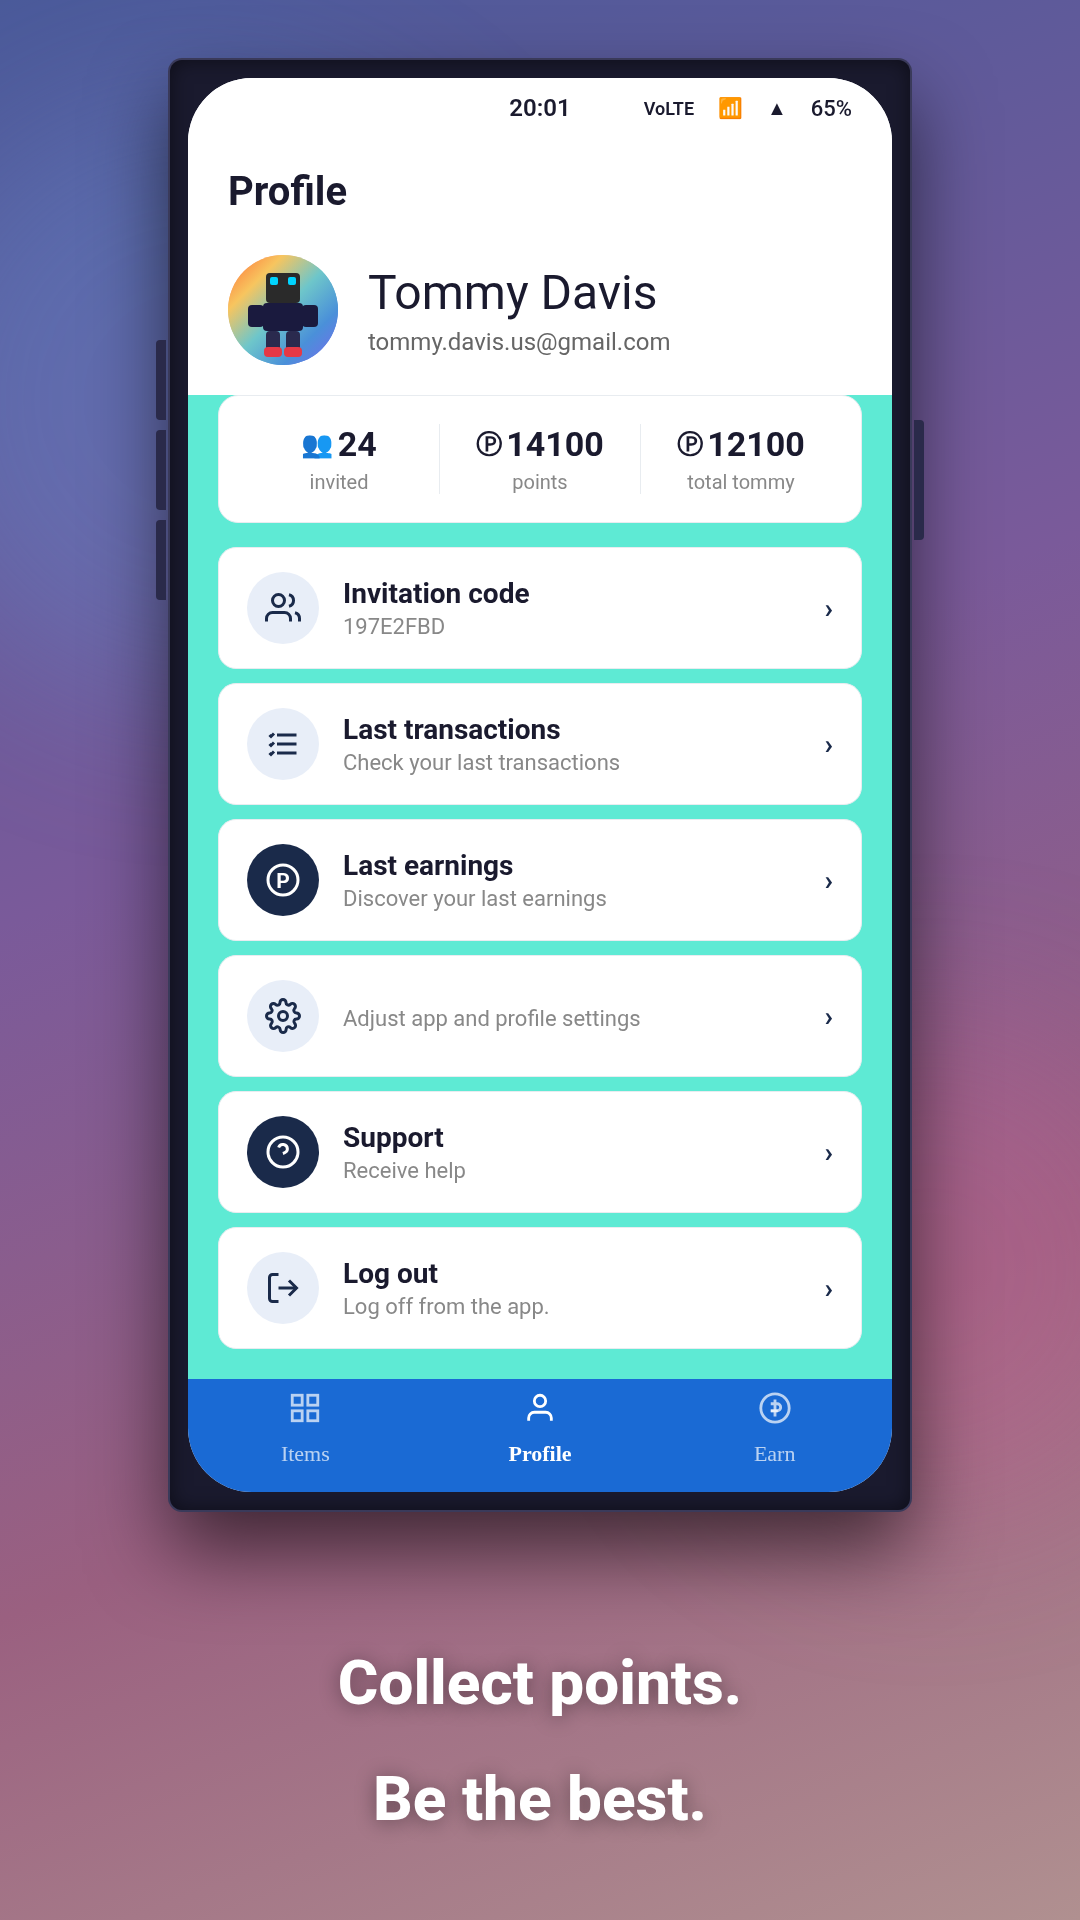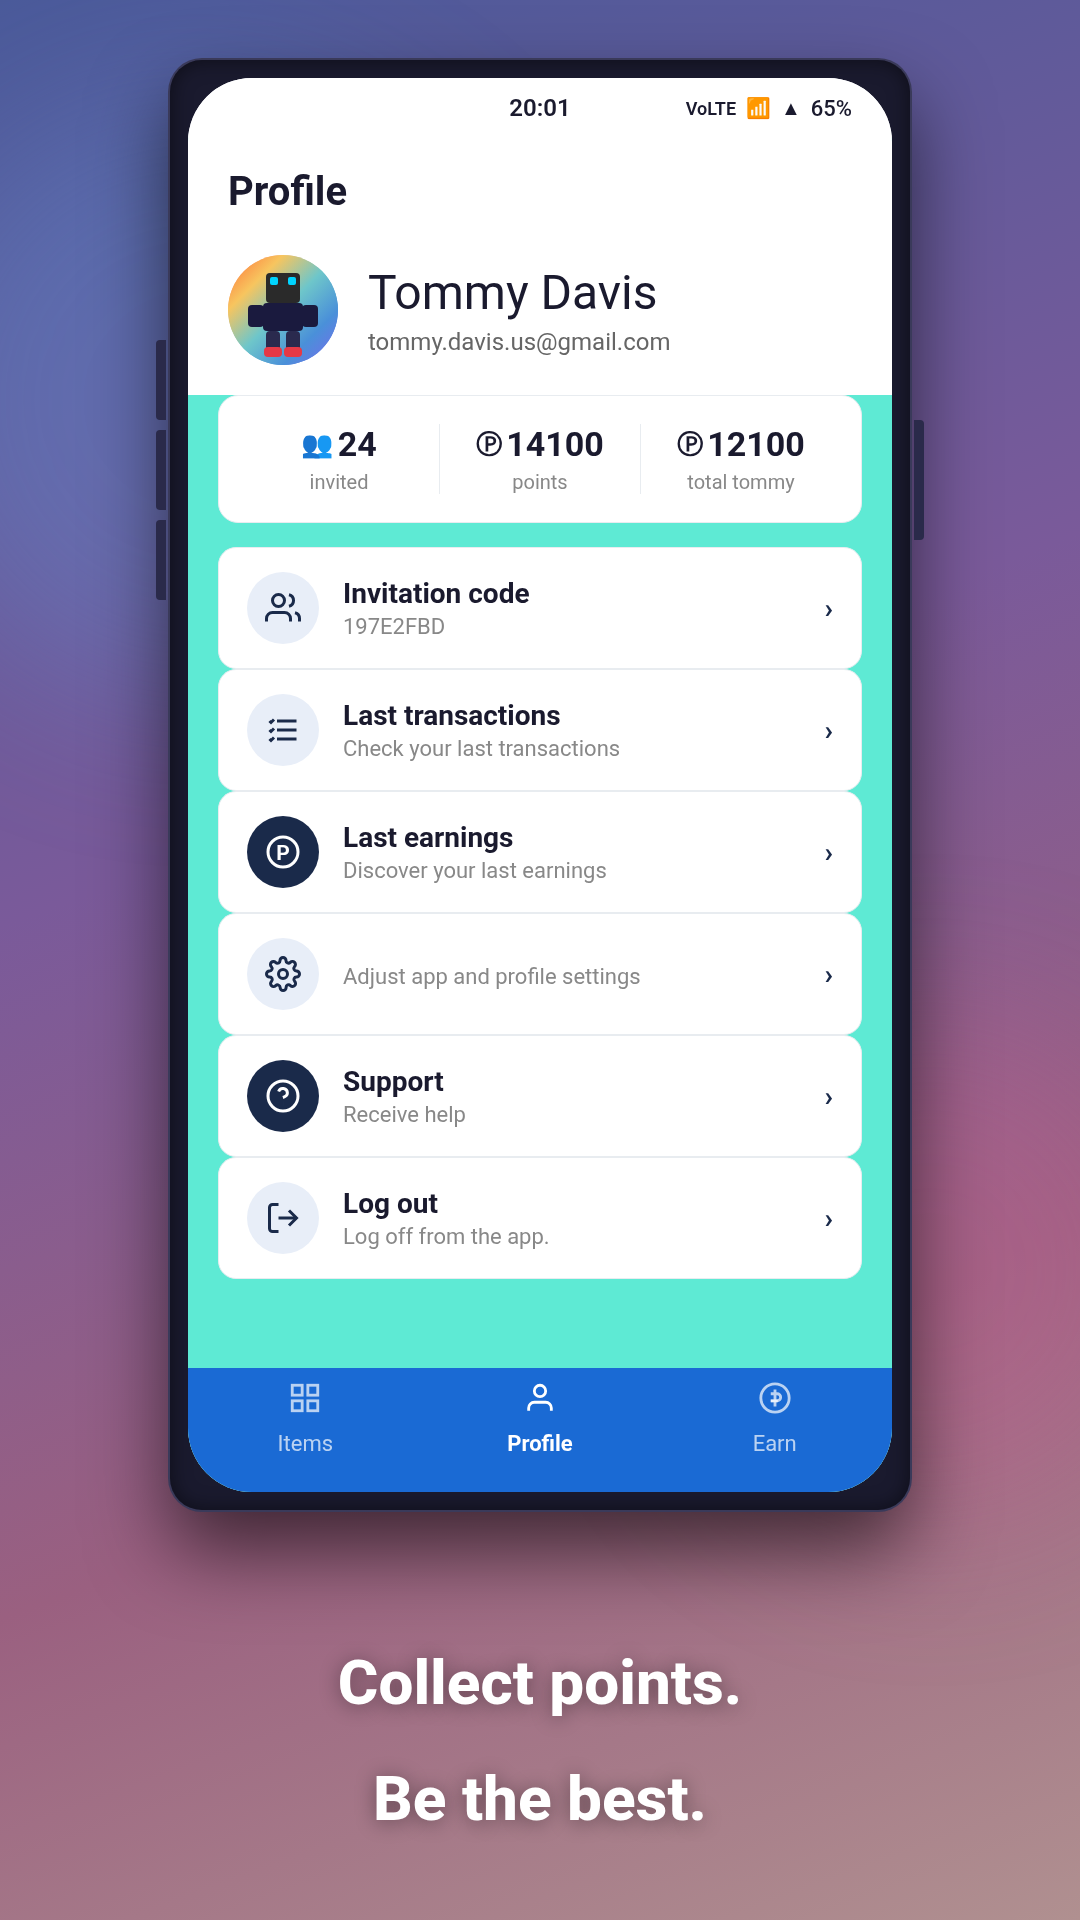--- a/index.html
+++ b/index.html
@@ -46,21 +46,21 @@
       width: 740px;
       height: 1450px;
       margin-top: 60px;
       z-index: 10;
     }
 
     .phone-outer {
       width: 740px;
       height: 1450px;
       background: #1a1a2e;
-      border-radius: 32px;
+      border-radius: 12px;
       padding: 18px;
       box-shadow:
         0 0 0 2px #3a3a5a,
         0 40px 80px rgba(0,0,0,0.6),
         inset 0 0 20px rgba(0,0,0,0.5);
       position: relative;
     }
 
     
     .phone-outer::before {
@@ -112,21 +112,21 @@
       transform: translateX(-50%);
       font-size: 24px;
       font-weight: 600;
       color: #1a1a2e;
       margin-top: 0;
     }
 
     .status-icons {
       display: flex;
       align-items: center;
-      gap: 10px;
+      gap: 24px;
       font-size: 20px;
       color: #1a1a2e;
     }
 
     .status-bar-left {
       flex: 1;
     }
 
     
     .app-content {
@@ -230,21 +230,21 @@
       font-size: 26px;
       color: #1a1a2e;
       font-weight: 700;
     }
 
     
     .menu-list {
       padding: 0 30px;
       display: flex;
       flex-direction: column;
-      gap: 0;
+      gap: 14px;
       flex: 1;
     }
 
     .menu-item {
       background: white;
       border-radius: 18px;
       border: 1.5px solid #e8ecf0;
       display: flex;
       align-items: center;
       padding: 24px 28px;
@@ -301,20 +301,21 @@
 
     
     .bottom-nav {
       background: #1a6ad4;
       height: 124px;
       display: flex;
       align-items: center;
       justify-content: space-around;
       flex-shrink: 0;
       padding-bottom: 24px;
+      font-family: Liberation Serif, serif;
     }
 
     .nav-item {
       display: flex;
       flex-direction: column;
       align-items: center;
       gap: 8px;
       flex: 1;
       cursor: pointer;
       padding: 10px;

